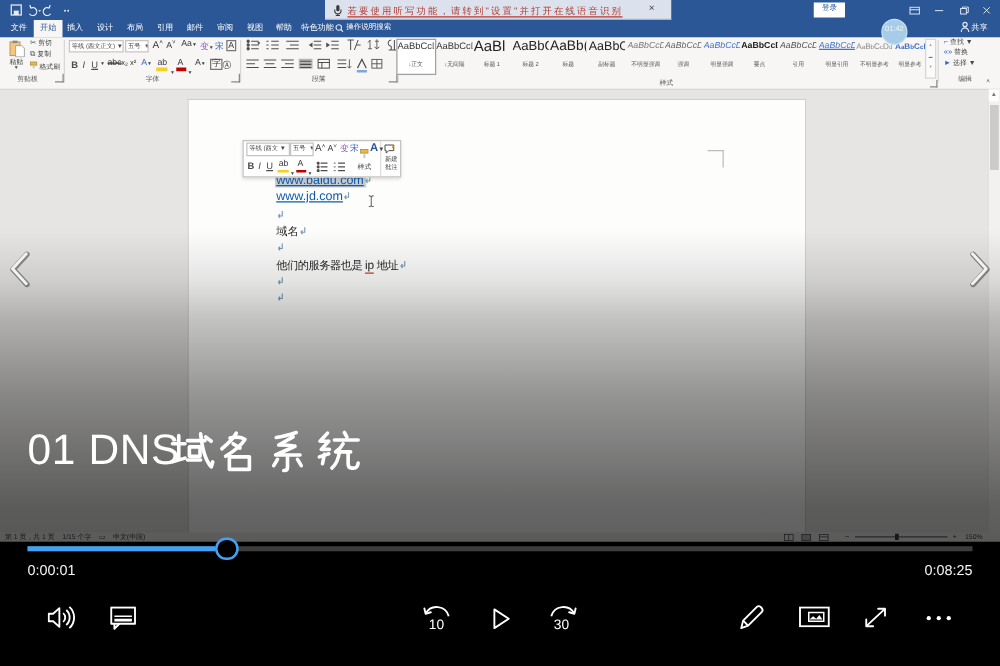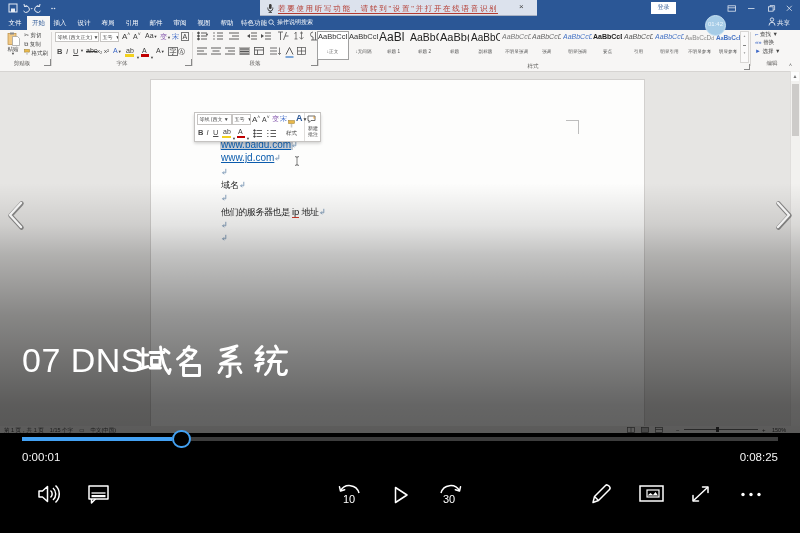--- a/index.html
+++ b/index.html
@@ -400,21 +400,21 @@
 
     <svg class="a" style="left:5px;top:200px" width="22" height="32" viewBox="0 0 22 32">
       <polyline points="16.5,3.5 5.5,15.5 16.5,27.5" fill="none" stroke="rgba(60,60,60,0.55)" stroke-width="4.5" stroke-linecap="round" stroke-linejoin="round"></polyline>
       <polyline points="16,3 5,15 16,27" fill="none" stroke="#f1f1f1" stroke-width="2.4" stroke-linecap="round" stroke-linejoin="round"></polyline>
     </svg>
     <svg class="a" style="left:773px;top:200px" width="22" height="32" viewBox="0 0 22 32">
       <polyline points="5.5,3.5 16.5,15.5 5.5,27.5" fill="none" stroke="rgba(60,60,60,0.55)" stroke-width="4.5" stroke-linecap="round" stroke-linejoin="round"></polyline>
       <polyline points="5,3 16,15 5,27" fill="none" stroke="#f1f1f1" stroke-width="2.4" stroke-linecap="round" stroke-linejoin="round"></polyline>
     </svg>
 
-    <div class="a" style="left:22px;top:341px;font-size:34px;color:#fff;letter-spacing:0.5px;">07 DNS</div>
+    <div class="a" style="left:22px;top:341px;font-size:34px;color:#fff;letter-spacing:0.5px;">01 DNS</div>
     <svg class="a" style="left:136px;top:344px" width="153" height="34" viewBox="0 0 153 34">
       <g stroke="#fff" stroke-width="2.9" fill="none" stroke-linecap="round" stroke-linejoin="round">
         <g>
           <path d="M2 11 H12 M7 4.5 V24 M2 25.5 L12 22.5"></path>
           <path d="M14 8.5 H28 M15.5 13.5 h8.5 v7.5 h-8.5 z M14 24 h10.5"></path>
           <path d="M24.5 3 C25.5 13 28 24 33 29.5 M33 29.5 l1.2 -4 M28.5 5.5 l4.5 3.5"></path>
         </g>
         <g transform="translate(38,0)">
           <path d="M15 2.5 Q12 8 3.5 15 M10 6.5 Q18 4.5 22 7.5 Q18 14 6.5 21 M12.5 11 l5.5 3.5"></path>
           <path d="M9.5 21.5 h16 v10 h-16 z M9.5 31.5 h16"></path>

